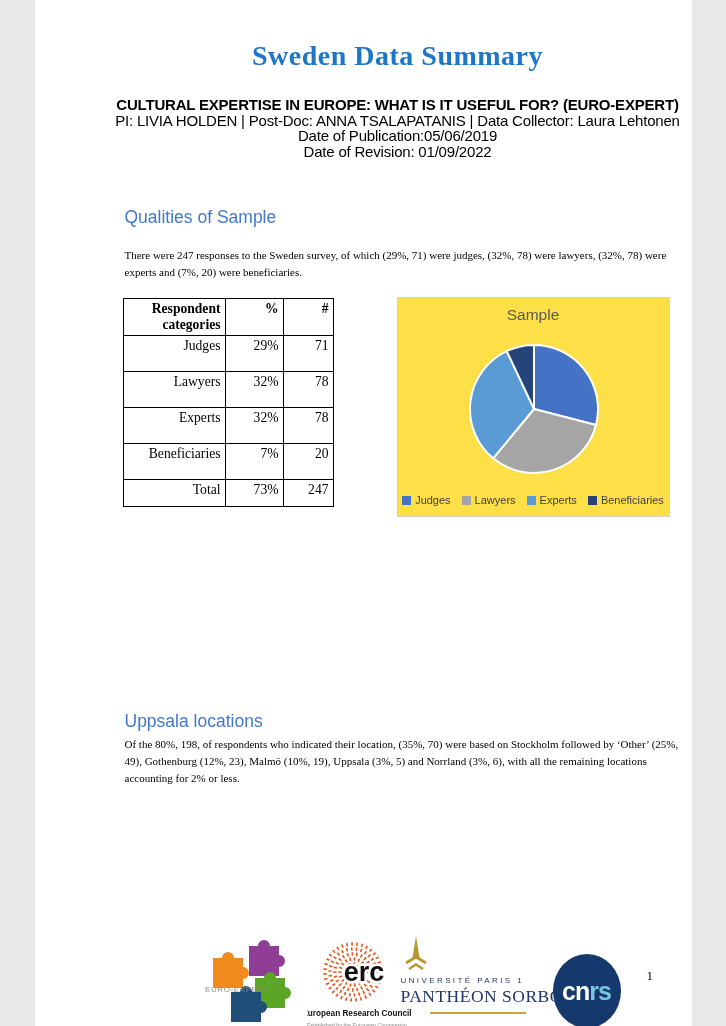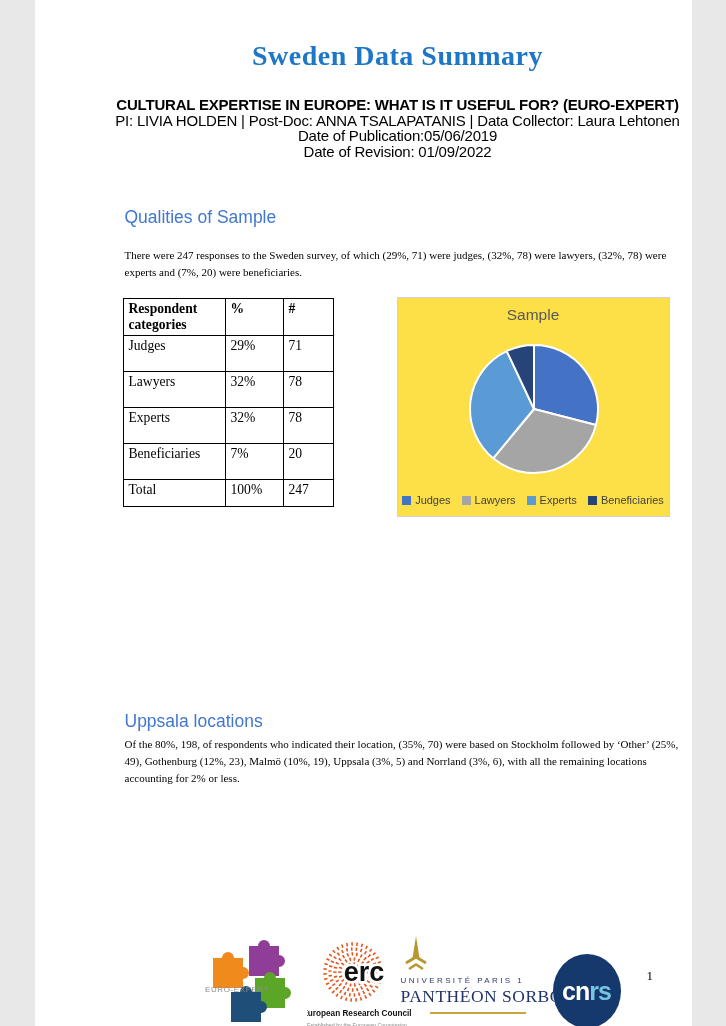--- a/index.html
+++ b/index.html
@@ -26,21 +26,21 @@
   .para{
     position:absolute;left:90px;font-size:11px;line-height:17.2px;color:#000;
     font-family:"Liberation Serif", serif;
   }
   
   .sample-table{
     position:absolute;left:88px;top:298px;border-collapse:collapse;
     font-size:13.6px;font-family:"Liberation Serif", serif;
   }
   .sample-table th,.sample-table td{
-    border:1px solid #000;text-align:left;vertical-align:top;
+    border:1px solid #000;text-align:right;vertical-align:top;
     padding:2px 4px 2px 5px;font-weight:normal;
   }
   .sample-table thead th{font-weight:bold;height:32px;}
   .sample-table tbody td{height:31px;}
   .sample-table tbody tr:last-child td{height:22px;}
   .col-cat{width:92px;}
   .col-pct{width:48px;}
   .col-num{width:40px;}
   
   .chart-box{
@@ -126,21 +126,21 @@
           <td class="col-pct">32%</td>
           <td class="col-num">78</td>
         </tr>
         <tr>
           <td class="col-cat">Beneficiaries</td>
           <td class="col-pct">7%</td>
           <td class="col-num">20</td>
         </tr>
         <tr>
           <td class="col-cat">Total</td>
-          <td class="col-pct">100%</td>
+          <td class="col-pct">73%</td>
           <td class="col-num">247</td>
         </tr>
       </tbody>
   </table>
 
   <div class="chart-box">
     <div class="chart-title">Sample</div>
     <svg class="pie-svg" id="pie-svg" width="271" height="218" viewBox="0 0 271 218">
         <path d="M 136 111 L 136.00 47.00 A 64 64 0 0 1 197.99 126.92 Z" fill="#4472C4" stroke="#ffffff" stroke-width="2" stroke-linejoin="round"></path>
         <path d="M 136 111 L 197.99 126.92 A 64 64 0 0 1 95.20 160.31 Z" fill="#A5A5A5" stroke="#ffffff" stroke-width="2" stroke-linejoin="round"></path>

